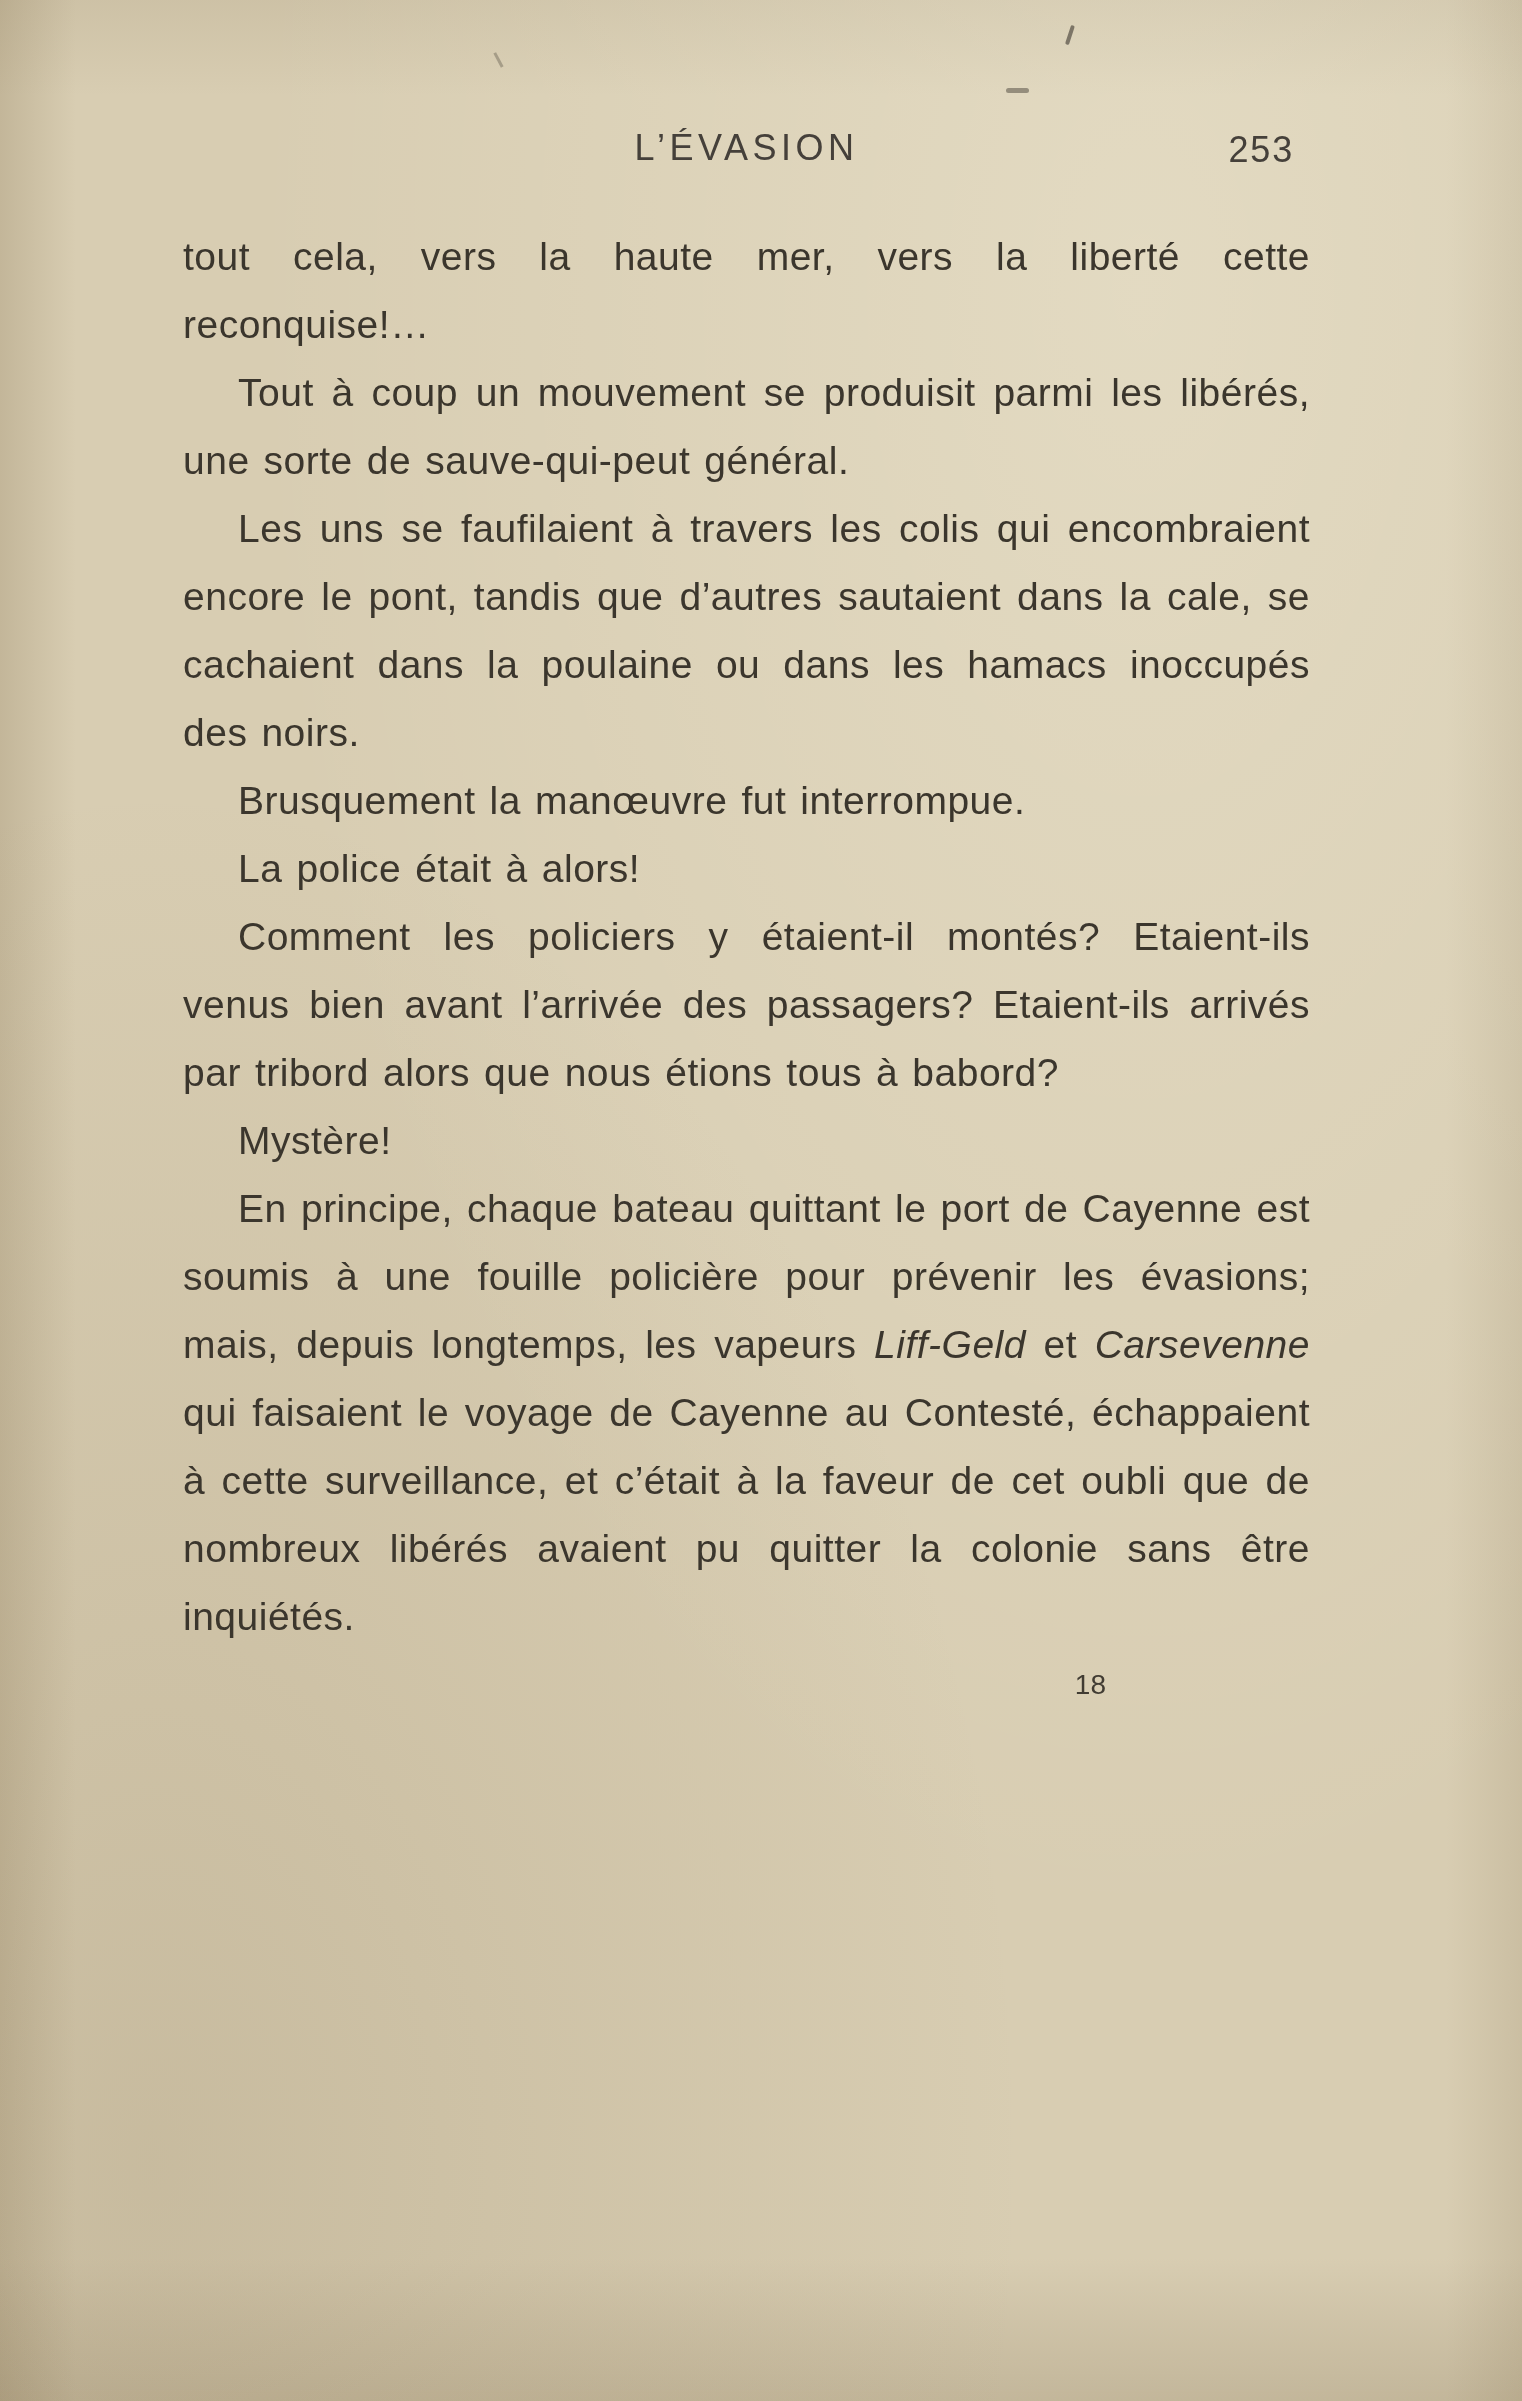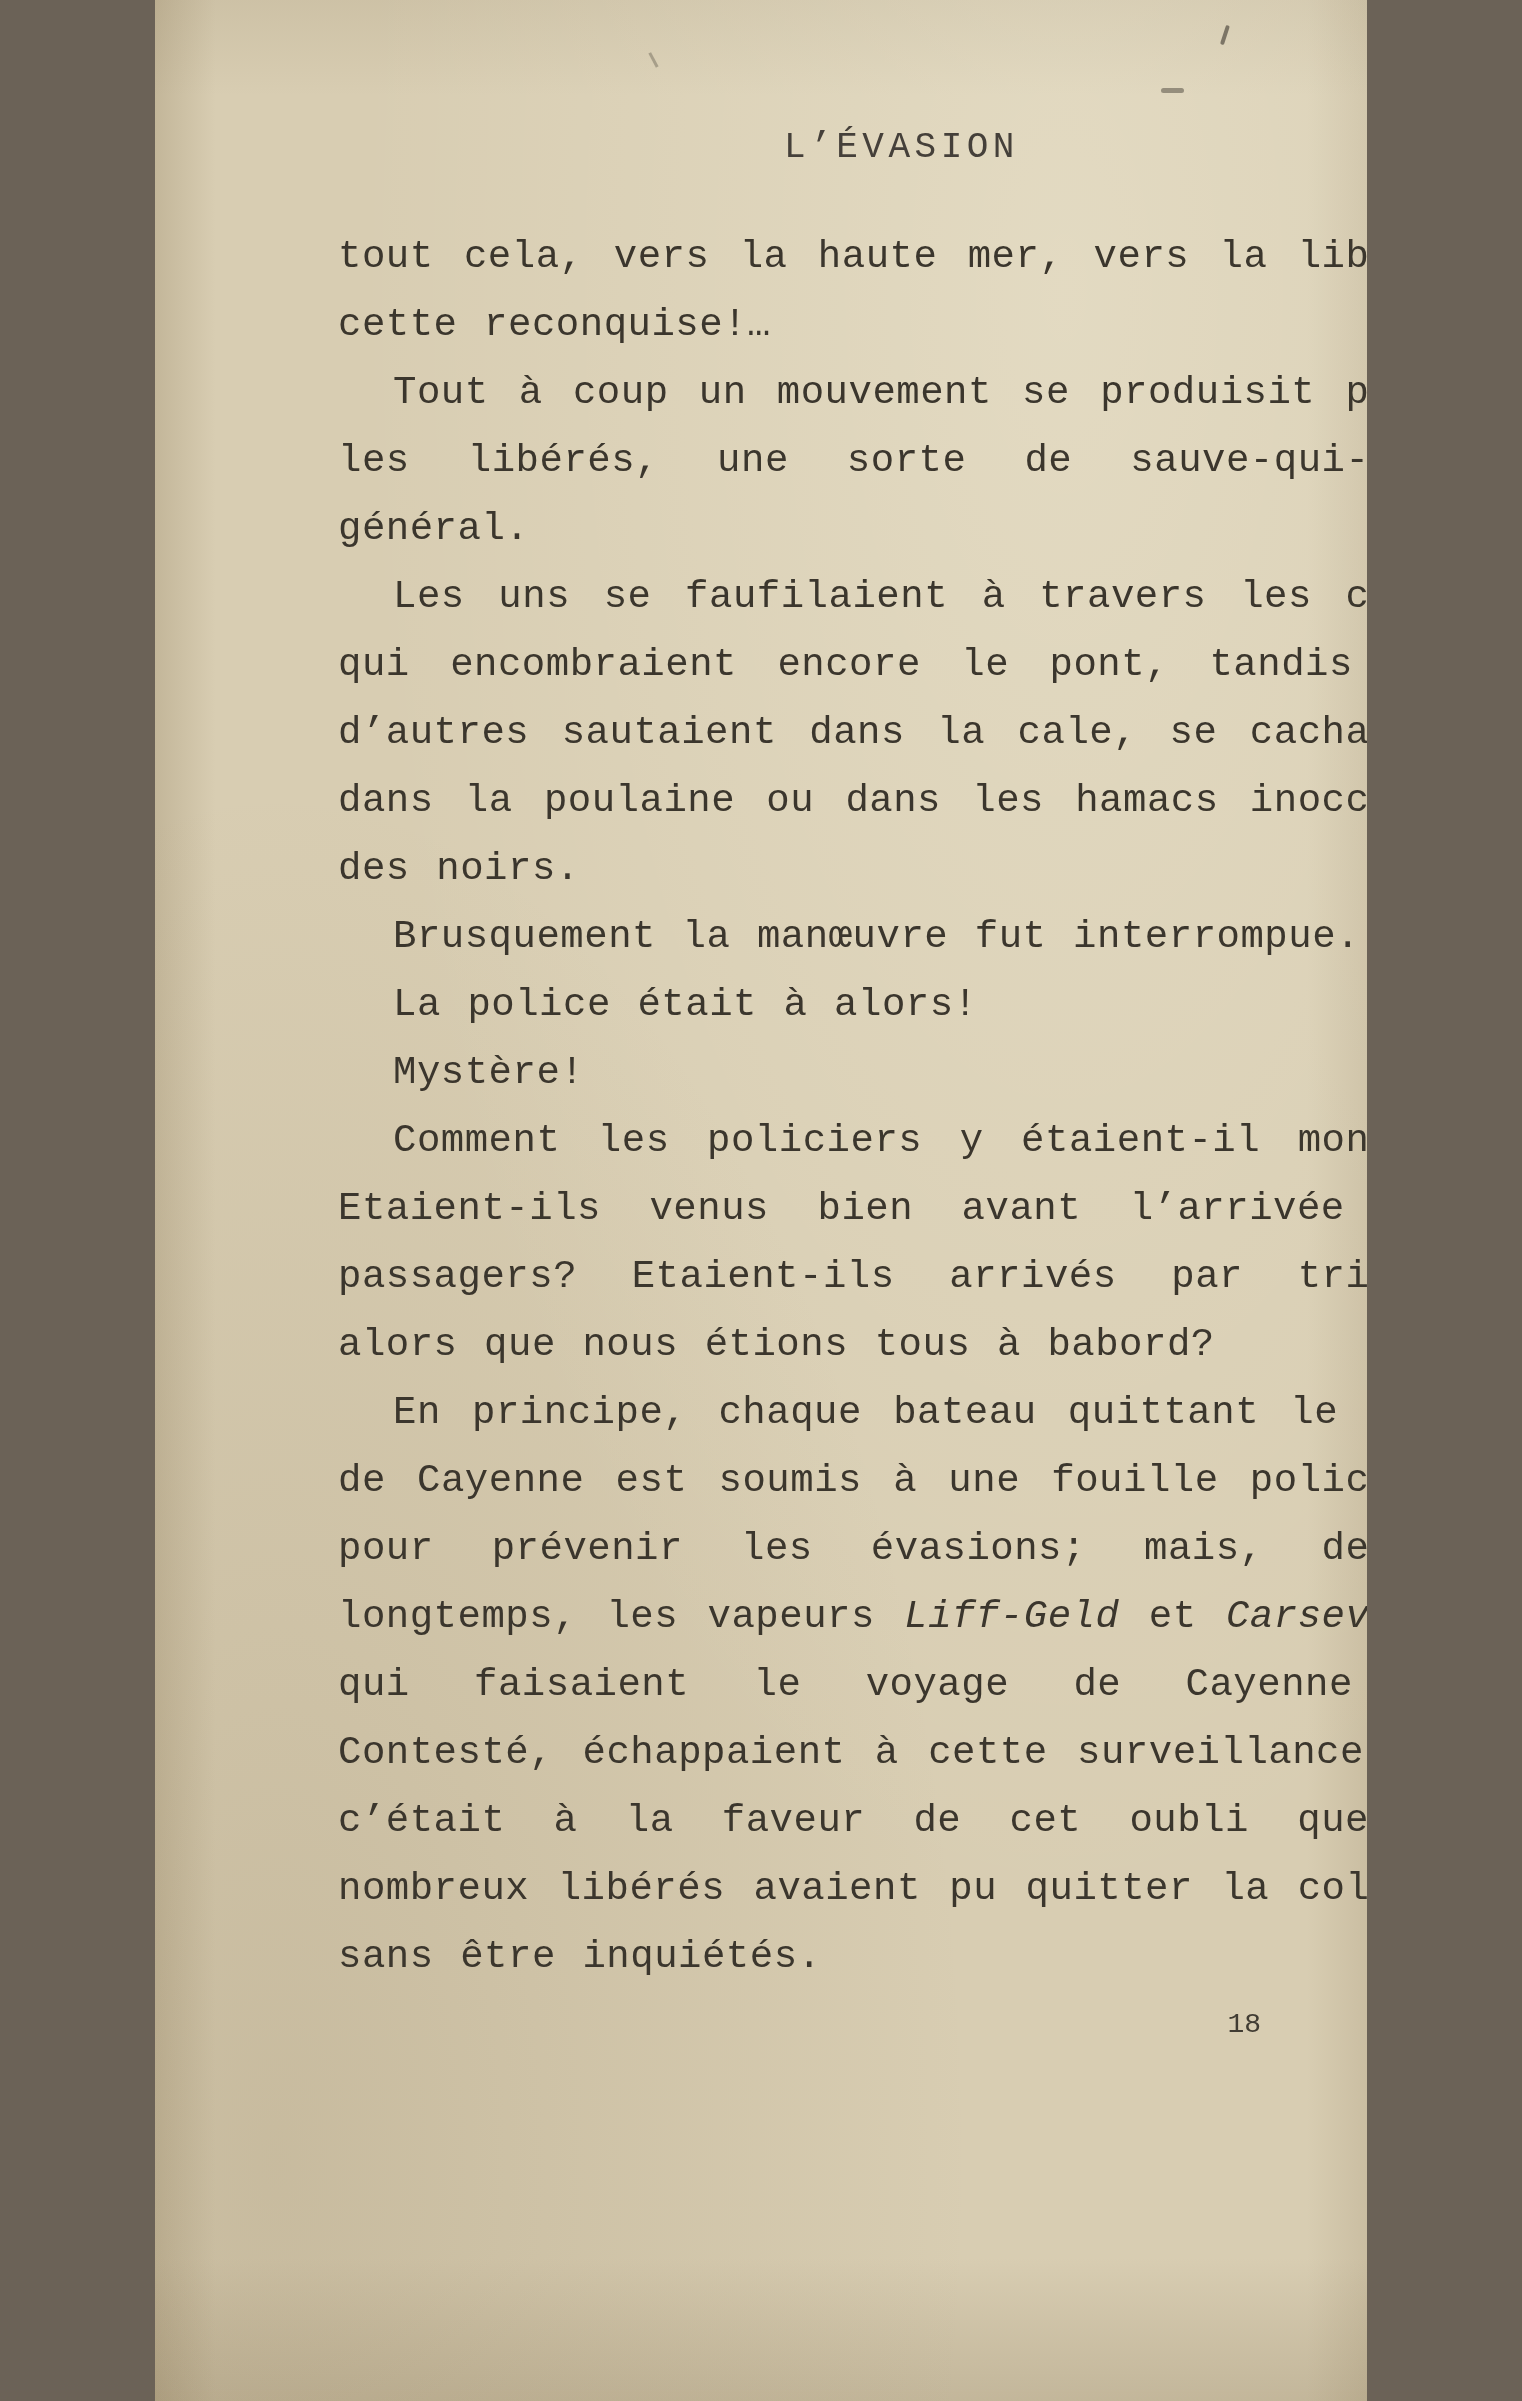--- a/index.html
+++ b/index.html
@@ -1,29 +1,29 @@
 <!DOCTYPE html>
 <html style="font-size:14.3px"><head>
 <meta charset="utf-8">
 <style>
   html, body { margin: 0; padding: 0; background: #6b6257; }
   .page {
     position: relative;
-    width: 1212px;
+    width: 1522px;
     height: 2401px;
     margin: 0 auto;
     box-sizing: border-box;
     background-color: #d8cdb2;
     background-image:
       radial-gradient(ellipse at 75% 12%, rgba(255,252,235,0.28), rgba(255,252,235,0) 55%),
       radial-gradient(ellipse at 10% 90%, rgba(125,105,70,0.18), rgba(125,105,70,0) 45%),
       linear-gradient(90deg, rgba(120,100,65,0.22), rgba(120,100,65,0) 5%, rgba(120,100,65,0) 95%, rgba(120,100,65,0.14) 100%),
       linear-gradient(0deg, rgba(110,92,60,0.20), rgba(110,92,60,0) 6%),
       linear-gradient(180deg, rgba(110,92,60,0.10), rgba(110,92,60,0) 4%);
-    font-family: Liberation Mono, monospace;
+    font-family: Liberation Sans, sans-serif;
     color: #3c372e;
     overflow: hidden;
   }
   .content {
     position: absolute;
     left: 183px;
     top: 127px;
     width: 1127px;
   }
   .page-header {
@@ -107,23 +107,23 @@
       <p><span>tout cela, vers la haute mer, vers la liberté cette reconquise!…</span></p>
 
       <p class="indent"><span>Tout à coup un mouvement se produisit parmi les libérés, une sorte de sauve-qui-peut général.</span></p>
 
       <p class="indent"><span>Les uns se faufilaient à travers les colis qui encombraient encore le pont, tandis que d’autres sautaient dans la cale, se cachaient dans la poulaine ou dans les hamacs inoccupés des noirs.</span></p>
 
       <p class="indent"><span>Brusquement la manœuvre fut interrompue.</span></p>
 
       <p class="indent"><span>La police était à alors!</span></p>
 
+      <p class="indent"><span>Comment les policiers y étaient-il montés? Etaient-ils venus bien avant l’arrivée des passagers? Etaient-ils arrivés par tribord alors que nous étions tous à babord?</span></p>
+
       <p class="indent"><span>Mystère!</span></p>
-
-      <p class="indent"><span>Comment les policiers y étaient-il montés? Etaient-ils venus bien avant l’arrivée des passagers? Etaient-ils arrivés par tribord alors que nous étions tous à babord?</span></p>
 
       <p class="indent"><span>En principe, chaque bateau quittant le port de Cayenne est soumis à une fouille policière pour prévenir les évasions; mais, depuis longtemps, les vapeurs </span><span class="it">Liff-Geld</span><span> et </span><span class="it">Carsevenne</span><span> qui faisaient le voyage de Cayenne au Contesté, échappaient à cette surveillance, et c’était à la faveur de cet oubli que de nombreux libérés avaient pu quitter la colonie sans être inquiétés.</span></p>
 
 
     </div>
 
     <div class="page-footer">
       <span>18</span>
     </div>
 

